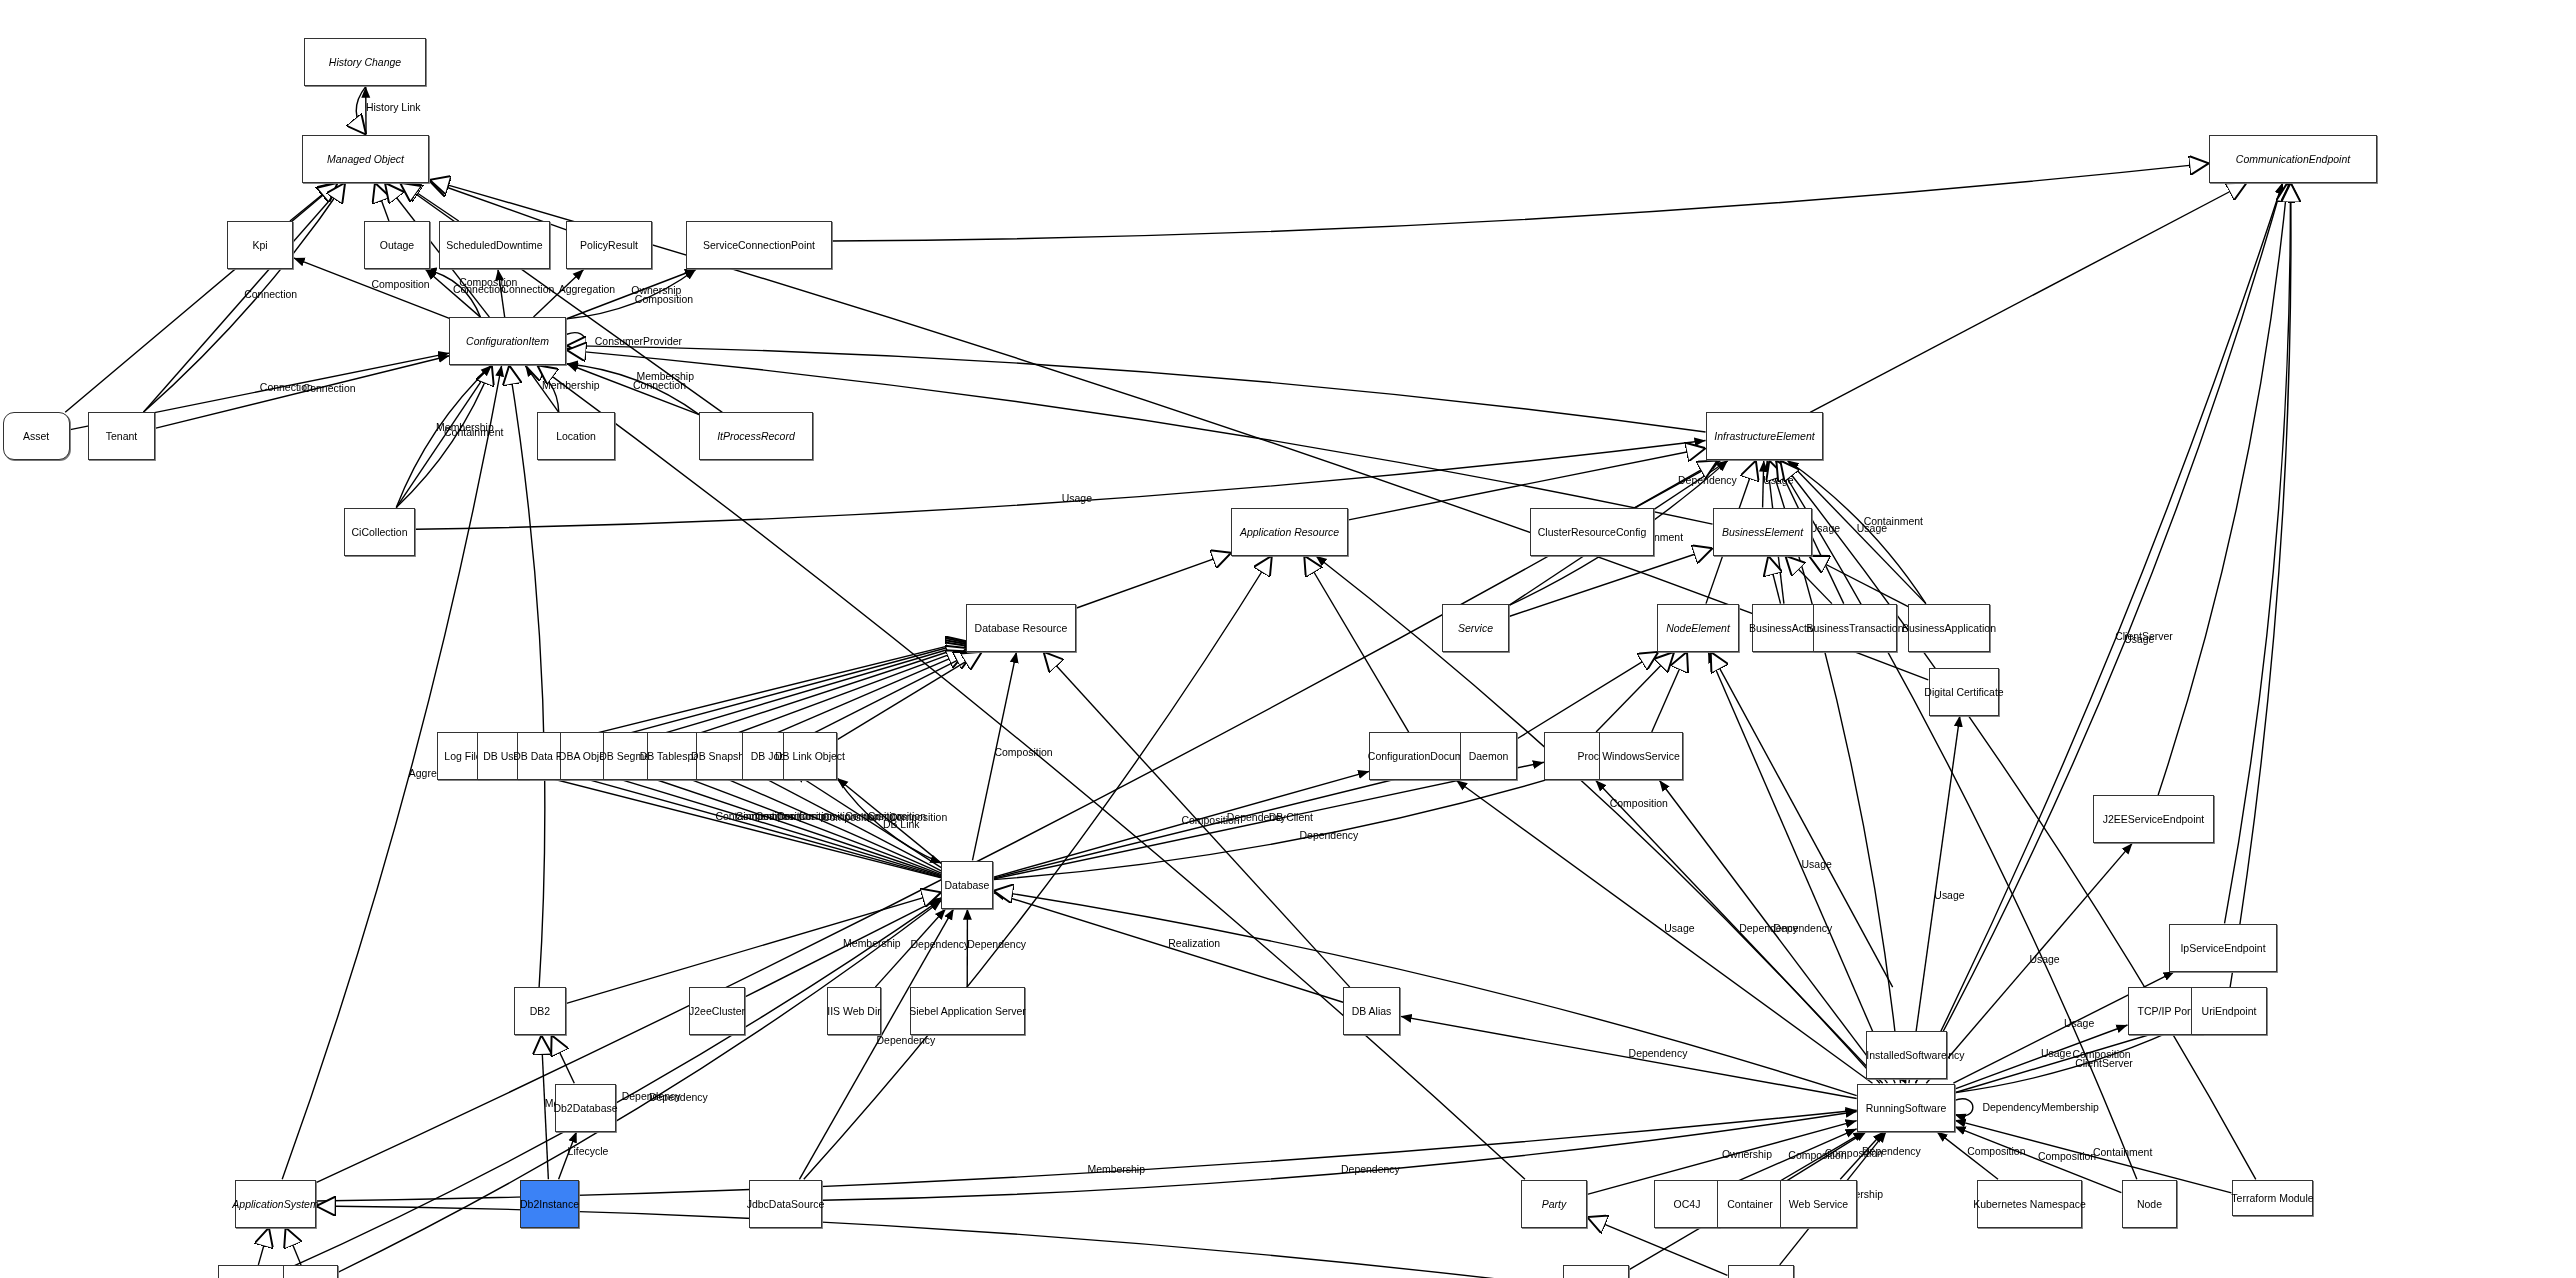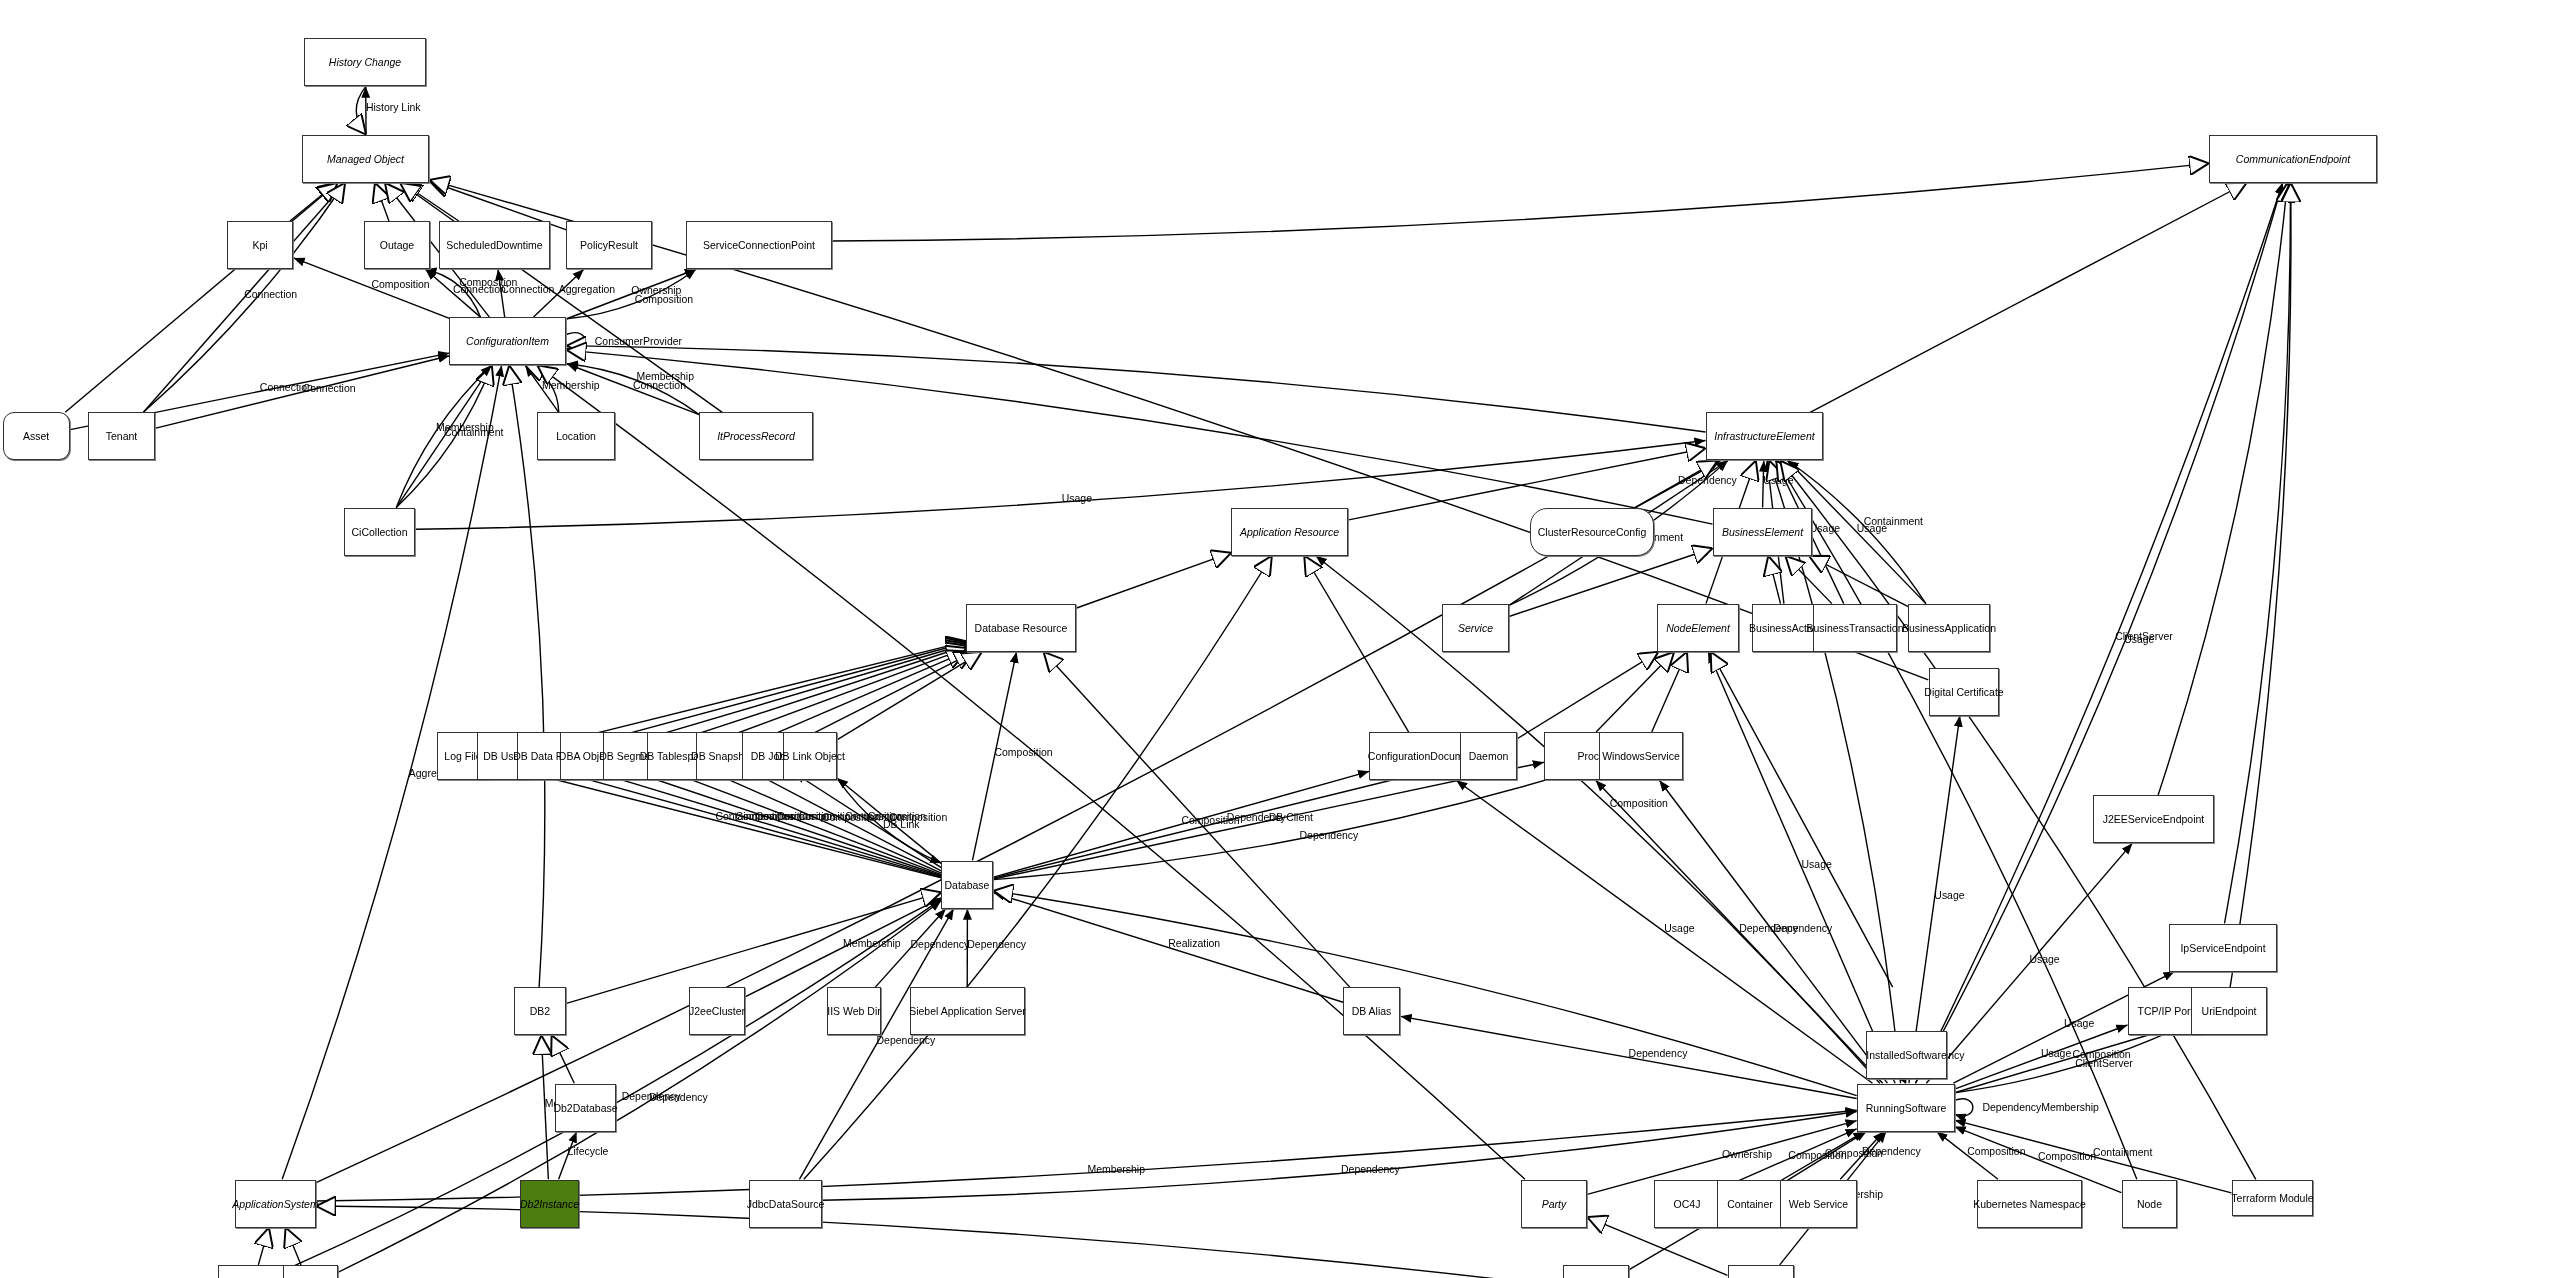--- a/index.html
+++ b/index.html
@@ -286,21 +286,21 @@
       </div>
       <div class="node abstract" style="left: 1706px; top: 412px; width: 117px; height: 48px;">
         <span>InfrastructureElement</span>
       </div>
       <div class="node" style="left: 344px; top: 508px; width: 71px; height: 48px;">
         <span>CiCollection</span>
       </div>
       <div class="node abstract" style="left: 1231px; top: 508px; width: 117px; height: 48px;">
         <span>Application Resource</span>
       </div>
-      <div class="node" style="left: 1530px; top: 508px; width: 124px; height: 48px; border-radius: 17px;">
+      <div class="node" style="left: 1530px; top: 508px; width: 124px; height: 48px;">
         <span>ClusterResourceConfig</span>
       </div>
       <div class="node abstract" style="left: 1713px; top: 508px; width: 99px; height: 48px;">
         <span>BusinessElement</span>
       </div>
       <div class="node" style="left: 966px; top: 604px; width: 110px; height: 48px;">
         <span>Database Resource</span>
       </div>
       <div class="node abstract" style="left: 1442px; top: 604px; width: 67px; height: 48px;">
         <span>Service</span>
@@ -394,21 +394,21 @@
       </div>
       <div class="node" style="left: 555px; top: 1084px; width: 61px; height: 48px;">
         <span>Db2Database</span>
       </div>
       <div class="node" style="left: 1857px; top: 1084px; width: 98px; height: 48px;">
         <span>RunningSoftware</span>
       </div>
       <div class="node abstract" style="left: 235px; top: 1180px; width: 81px; height: 48px;">
         <span>ApplicationSystem</span>
       </div>
-      <div class="node selected" style="left: 520px; top: 1180px; width: 59px; height: 48px; background: #4d7c0f; font-style: italic;">
+      <div class="node selected" style="left: 520px; top: 1180px; width: 59px; height: 48px; background: #3b82f6;">
         <span>Db2Instance</span>
       </div>
       <div class="node" style="left: 749px; top: 1180px; width: 73px; height: 48px;">
         <span>JdbcDataSource</span>
       </div>
       <div class="node abstract" style="left: 1521px; top: 1180px; width: 66px; height: 48px;">
         <span>Party</span>
       </div>
       <div class="node" style="left: 1654px; top: 1180px; width: 66px; height: 48px;">
         <span>OC4J</span>

